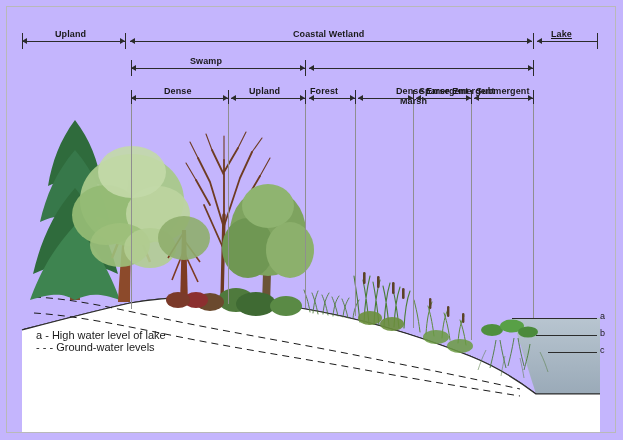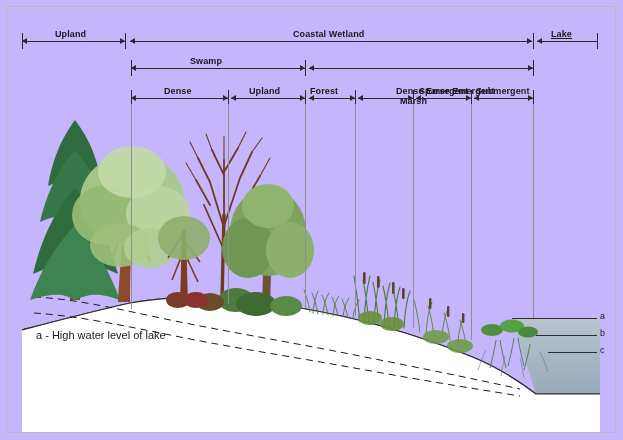--- a/index.html
+++ b/index.html
@@ -246,14 +246,15 @@
   <div class="hline" style="left:512px;top:318px;width:85px;background:#2b2b2b;"></div>
   <div class="hline" style="left:536px;top:335px;width:61px;background:#2b2b2b;"></div>
   <div class="hline" style="left:548px;top:352px;width:49px;background:#2b2b2b;"></div>
 
   <div class="side-lbl" style="left:600px;top:311px;">a</div>
   <div class="side-lbl" style="left:600px;top:328px;">b</div>
   <div class="side-lbl" style="left:600px;top:345px;">c</div>
 
   <div class="legend">
     <div>a - High water level of lake</div>
+    <div>- - - Ground-water levels</div>
   </div>
 </div>
 
 </body></html>

